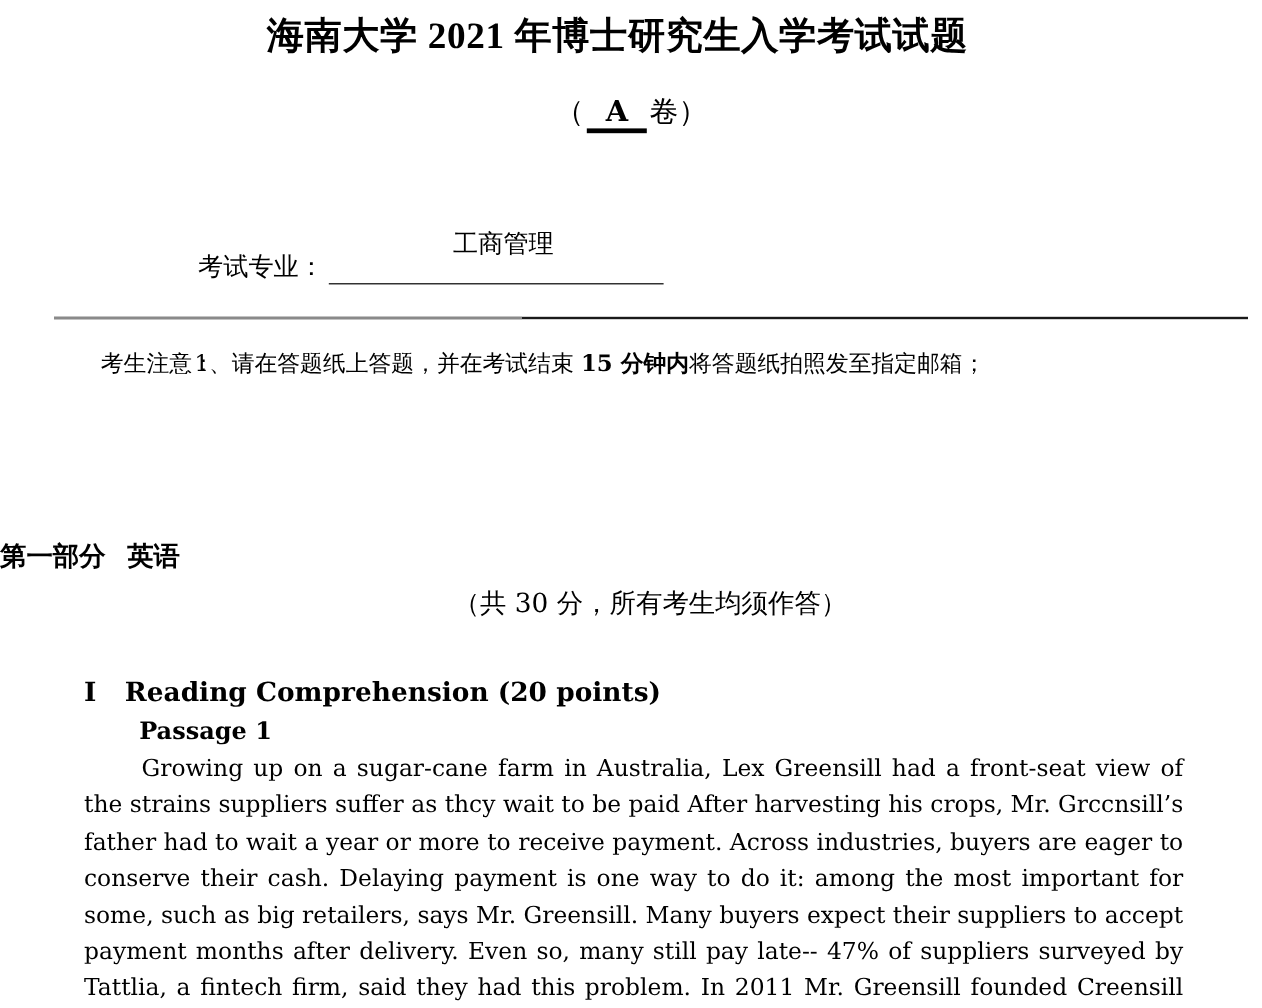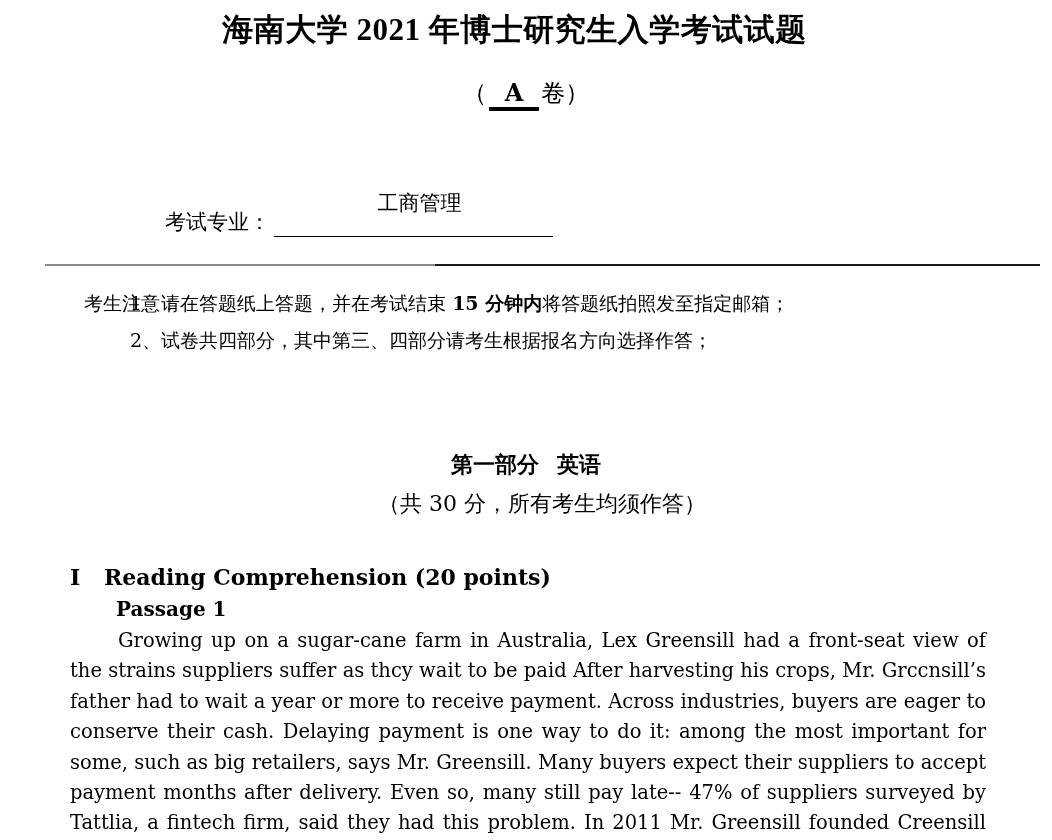--- a/index.html
+++ b/index.html
@@ -112,30 +112,30 @@
     align-items: flex-start;
     margin-bottom: 15px;
     white-space: nowrap;
   }
   .notice-row:last-child { margin-bottom: 0; }
   .notice-label {
     flex: none;
     width: 46px;
   }
   .notice-label.spacer { visibility: hidden; }
-  .notice-text { flex: none; }
+  .notice-text { flex: none; margin-left: 32px; }
   .notice-text b { font-weight: bold; }
 
   
   .part-heading {
     position: absolute;
     top: 449px;
     left: 0;
     width: 1052px;
-    text-align: center;
+    text-align: left;
     font-weight: bold;
     font-size: 22px;
     line-height: 30px;
     white-space: nowrap;
   }
   .part-heading .gap { display: inline-block; width: 18px; }
   .part-subheading {
     position: absolute;
     top: 489px;
     left: 0;
@@ -204,24 +204,20 @@
 
   <div class="rule"></div>
 
   <div class="notices">
 
     <div class="notice-row">
       <span class="notice-label">考生注意：</span>
       <span class="notice-text"><span>1、</span><span>请在答题纸上答题，并在考试结束 </span><b>15 分钟内</b><span>将答题纸拍照发至指定邮箱；</span></span>
     </div>
 
-    <div class="notice-row">
-      <span class="notice-label spacer"></span>
-      <span class="notice-text"><span>2、</span><span>试卷共四部分，其中第三、四部分请考生根据报名方向选择作答；</span></span>
-    </div>
 
 
   </div>
 
   <div class="part-heading">
     <span>第一部分</span><span class="gap"></span><span>英语</span>
   </div>
 
   <div class="part-subheading">（共 30 分，所有考生均须作答）</div>
 

